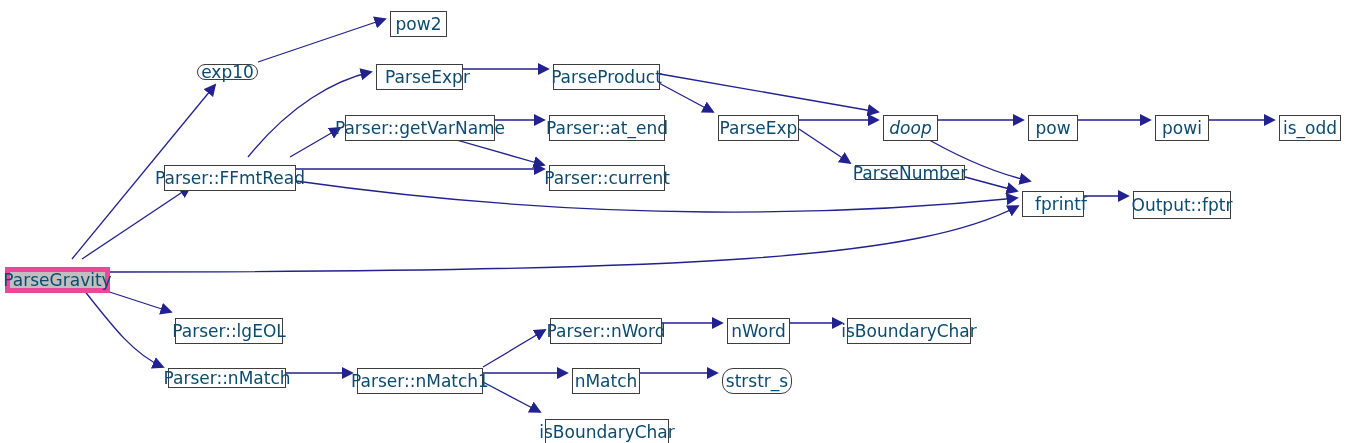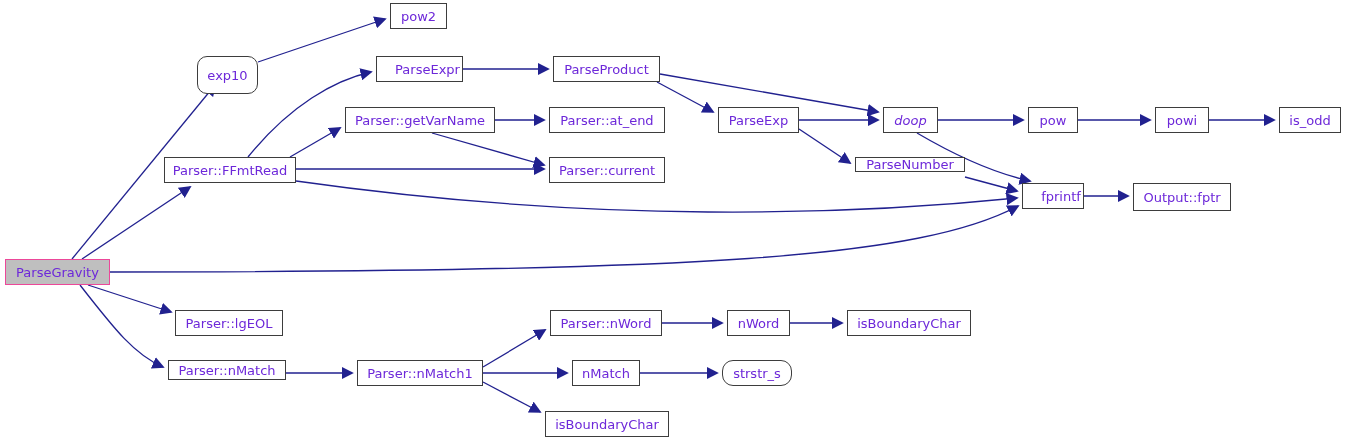--- a/index.html
+++ b/index.html
@@ -10,27 +10,28 @@
     font-family:"DejaVu Sans","Liberation Sans",sans-serif;
     overflow:hidden;
   }
   #edges{position:absolute;left:0;top:0;width:1349px;height:443px;}
   .node{
     position:absolute;
     box-sizing:border-box;
     background:#ffffff;
     border:1px solid #3d3d3d;
     display:flex;align-items:center;justify-content:center;
-    font-size:13px;color:#6d28d9;
+    font-size:17px;color:#0c4a6e;
     white-space:nowrap;
     cursor:pointer;
+    margin-top:8px;
   }
   .node.root{
     background:#bfbfbf;
-    border:1px solid #ec4899;
+    border:5px solid #ec4899;
     cursor:default;
   }
 </style>
 </head>
 <body>
 
 <div id="canvas">
   <svg id="edges" width="1349" height="443" viewBox="0 0 1349 443" xmlns="http://www.w3.org/2000/svg">
     <defs>
       <marker id="arrow" viewBox="0 0 10 10" refX="8.5" refY="5" markerWidth="9.5" markerHeight="9.5" orient="auto">
@@ -65,21 +66,21 @@
         <path d="M483,367 L545,330" stroke="#21218f" stroke-width="1.3" marker-end="url(#arrow)"></path>
         <path d="M483,373 L567,373" stroke="#21218f" stroke-width="1.3" marker-end="url(#arrow)"></path>
         <path d="M483,382 L540,412" stroke="#21218f" stroke-width="1.3" marker-end="url(#arrow)"></path>
         <path d="M662,323 L722,323" stroke="#21218f" stroke-width="1.3" marker-end="url(#arrow)"></path>
         <path d="M790,323 L842,323" stroke="#21218f" stroke-width="1.3" marker-end="url(#arrow)"></path>
         <path d="M640,373 L717,373" stroke="#21218f" stroke-width="1.3" marker-end="url(#arrow)"></path>
       </g>
   </svg>
   <div id="nodes">
       <div class="node root" style="left: 5px; top: 259px; width: 105px; height: 26px;">ParseGravity</div>
-      <div class="node" style="left: 197px; top: 56px; width: 61px; height: 38px; border-radius: 10px;">exp10</div>
+      <div class="node" style="left: 197px; top: 56px; width: 61px; height: 16px; border-radius: 10px;">exp10</div>
       <div class="node" style="left: 390px; top: 3px; width: 57px; height: 26px;">pow2</div>
       <div class="node" style="left: 376px; top: 56px; width: 87px; height: 26px; padding-left: 16px;">ParseExpr</div>
       <div class="node" style="left: 553px; top: 56px; width: 107px; height: 26px;">ParseProduct</div>
       <div class="node" style="left: 345px; top: 107px; width: 150px; height: 26px;">Parser::getVarName</div>
       <div class="node" style="left: 549px; top: 107px; width: 116px; height: 26px;">Parser::at_end</div>
       <div class="node" style="left: 718px; top: 107px; width: 81px; height: 26px;">ParseExp</div>
       <div class="node" style="left: 883px; top: 107px; width: 55px; height: 26px; font-style: italic;">doop</div>
       <div class="node" style="left: 1028px; top: 107px; width: 50px; height: 26px;">pow</div>
       <div class="node" style="left: 1155px; top: 107px; width: 54px; height: 26px;">powi</div>
       <div class="node" style="left: 1279px; top: 107px; width: 62px; height: 26px;">is_odd</div>

